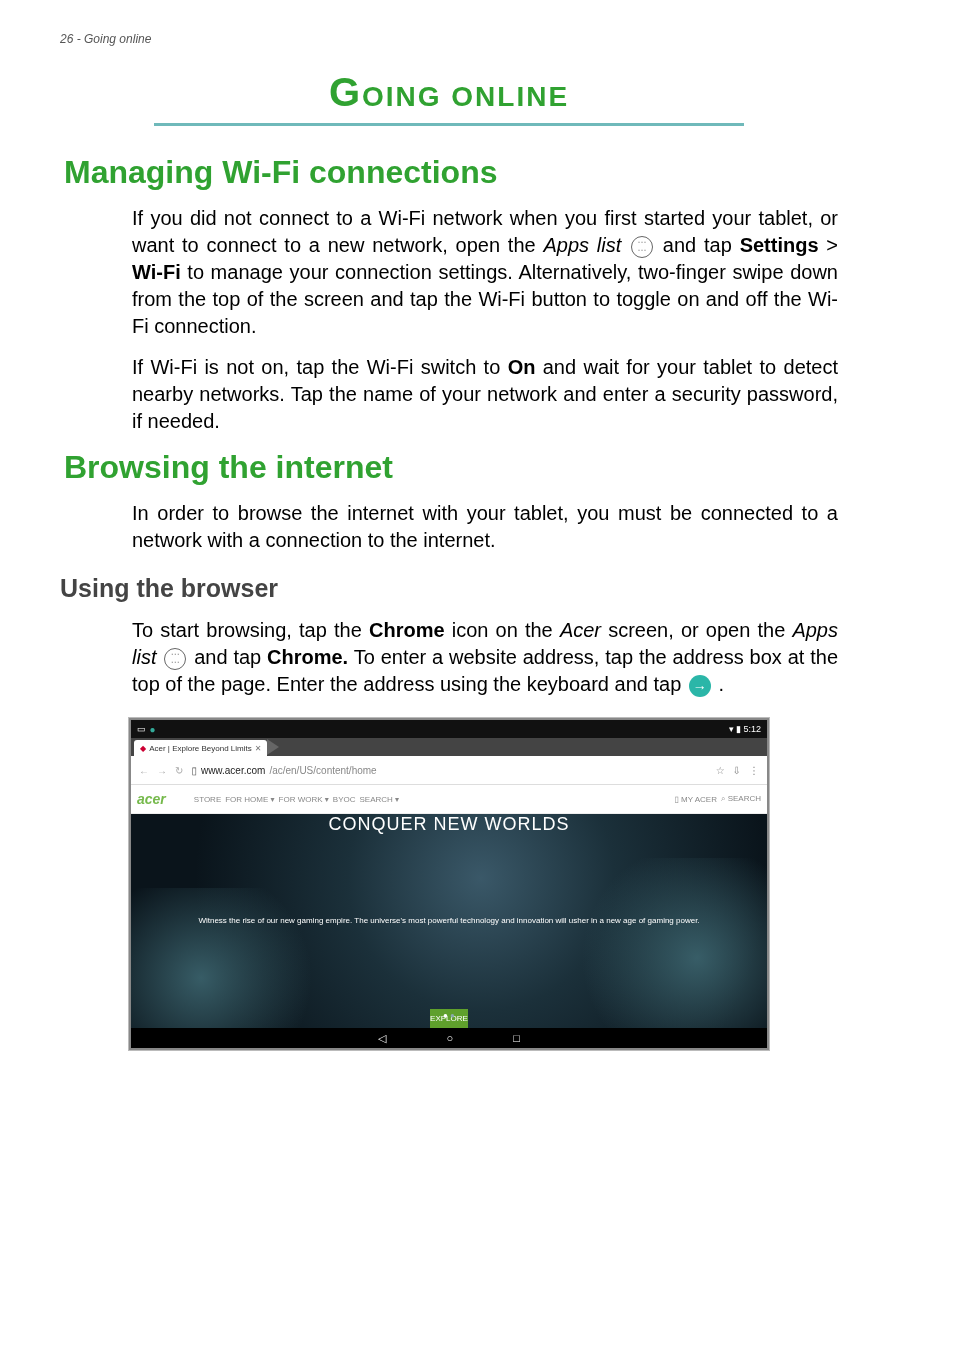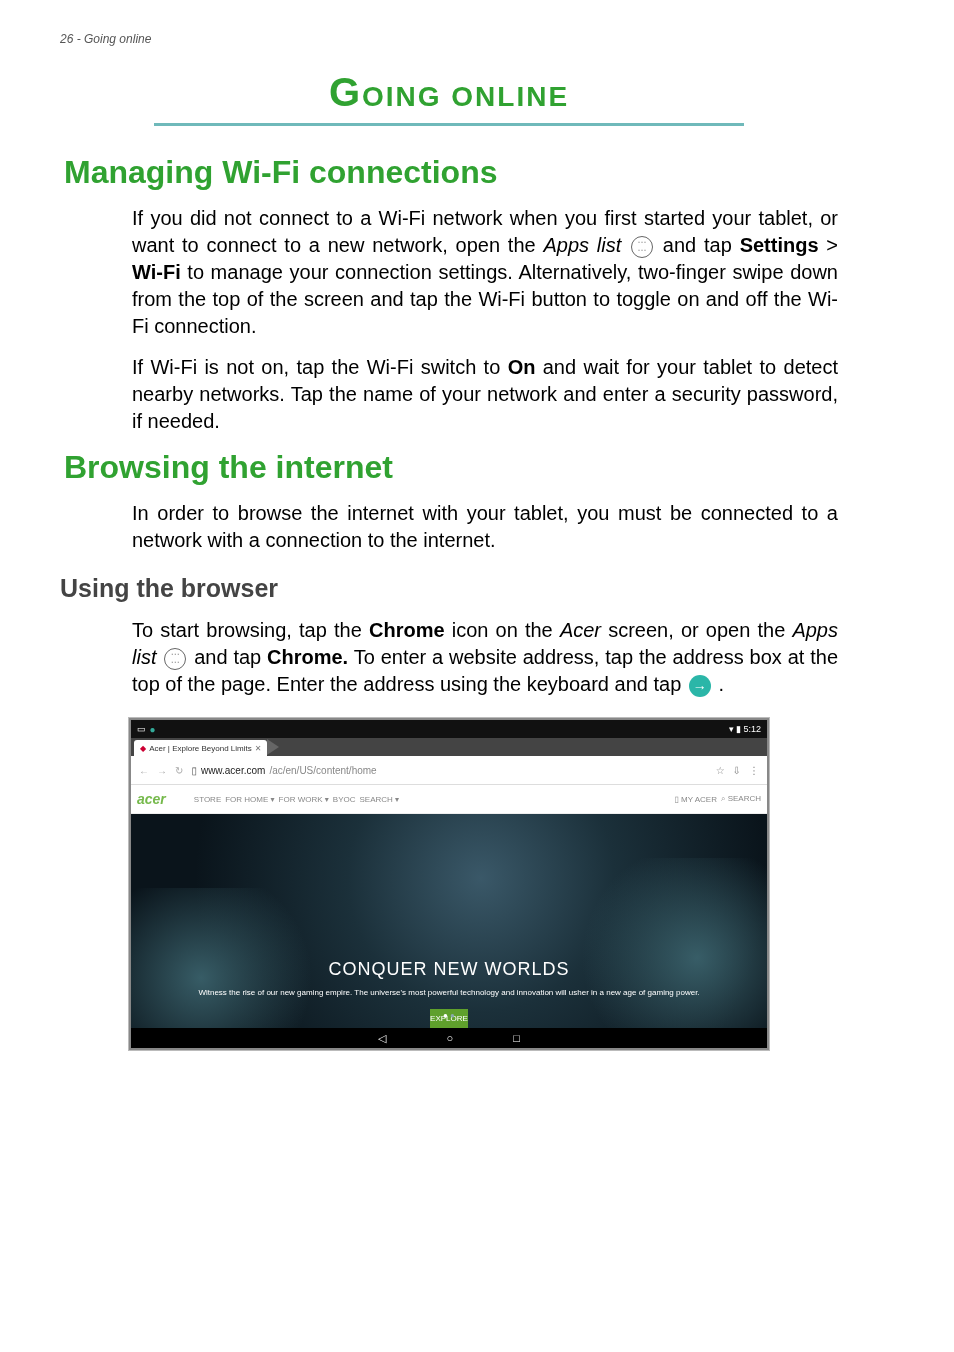--- a/index.html
+++ b/index.html
@@ -188,21 +188,21 @@
   .hero {
     position: relative;
     height: 214px;
     background: radial-gradient(circle at 55% 30%, #3a5868 0%, #1b303a 35%, #0a141b 75%);
     color: #fff;
     text-align: center;
     overflow: hidden;
     display: flex;
     flex-direction: column;
     align-items: center;
-    justify-content: flex-end;
+    justify-content: space-between;
   }
   .hero::before, .hero::after {
     content: "";
     position: absolute;
     background: radial-gradient(circle, rgba(60,100,110,0.9), rgba(10,20,25,0) 70%);
   }
   .hero::before { width:260px; height:180px; left:-60px; bottom:-40px; }
   .hero::after  { width:260px; height:200px; right:-60px; bottom:-30px; }
   .hero h1 {
     font-size: 18px;

